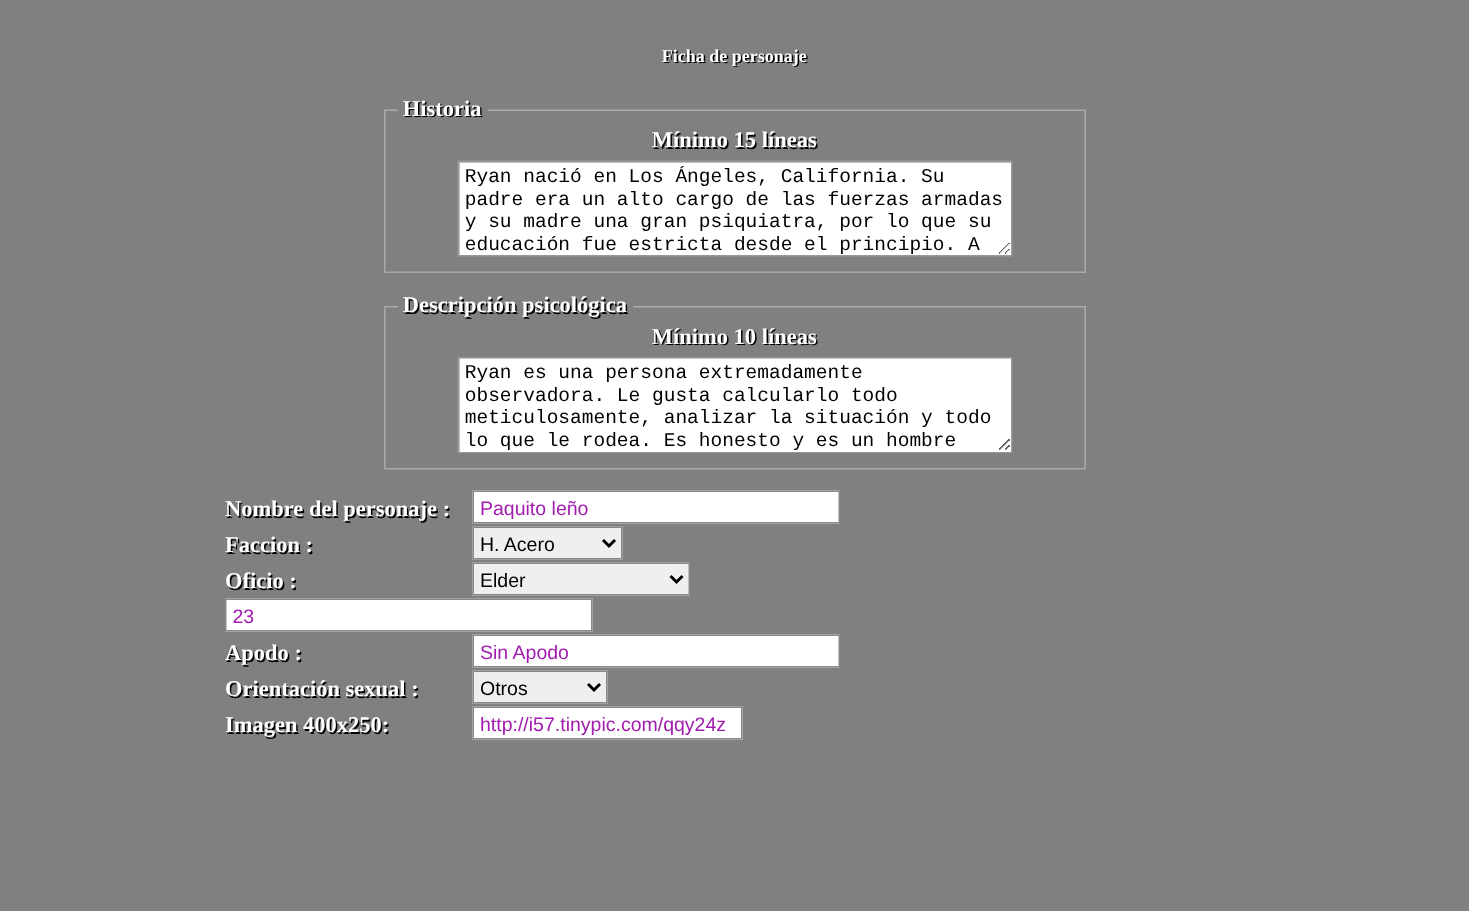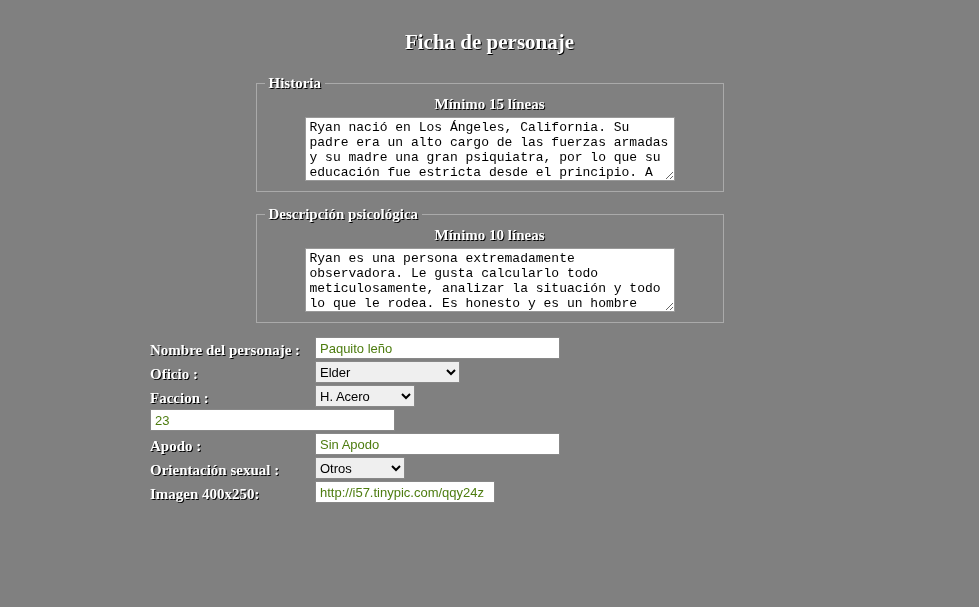--- a/index.html
+++ b/index.html
@@ -17,21 +17,21 @@
     height: 607px;
     position: relative;
   }
   .shadow-text {
     font-weight: bold;
     color: #fff;
     text-shadow: 1px 1px 0 #000;
   }
   .title {
     text-align: center;
-    font-size: 21px;
+    font-size: 12px;
     padding-top: 30px;
     padding-bottom: 14px;
   }
   fieldset {
     border: 1px solid #aaa;
     margin: 6px auto 14px auto;
     width: 450px;
     padding: 4px 8px 10px 8px;
   }
   legend {
@@ -75,21 +75,21 @@
   }
   .row .label {
     width: 165px;
     font-size: 15px;
   }
   .row input[type=text] {
     height: 18px;
     padding: 1px 4px;
     border: 1px solid #888;
     background: #fff;
-    color: #4d7c0f;
+    color: #a21caf;
     font-family: Arial, sans-serif;
     font-size: 13px;
     box-sizing: content-box;
   }
   .row select {
     height: 22px;
     font-family: Arial, sans-serif;
     font-size: 13px;
     background: #efefef;
     border: 1px solid #888;
@@ -122,30 +122,30 @@
 
 
   <div class="form-rows">
 
     <div class="row">
       <div class="label shadow-text">Nombre del personaje :</div>
       <input type="text" class="w-wide" value="Paquito leño" style="">
     </div>
 
     <div class="row">
-      <div class="label shadow-text">Oficio :</div>
-      <select class="sel-oficio">
-        <option>Elder</option>
+      <div class="label shadow-text">Faccion :</div>
+      <select class="sel-faccion">
+        <option>H. Acero</option>
       </select>
     </div>
 
     <div class="row">
-      <div class="label shadow-text">Faccion :</div>
-      <select class="sel-faccion">
-        <option>H. Acero</option>
+      <div class="label shadow-text">Oficio :</div>
+      <select class="sel-oficio">
+        <option>Elder</option>
       </select>
     </div>
 
     <div class="row">
       <input type="text" class="w-wide" value="23" style="">
     </div>
 
     <div class="row">
       <div class="label shadow-text">Apodo :</div>
       <input type="text" class="w-wide" value="Sin Apodo" style="">

